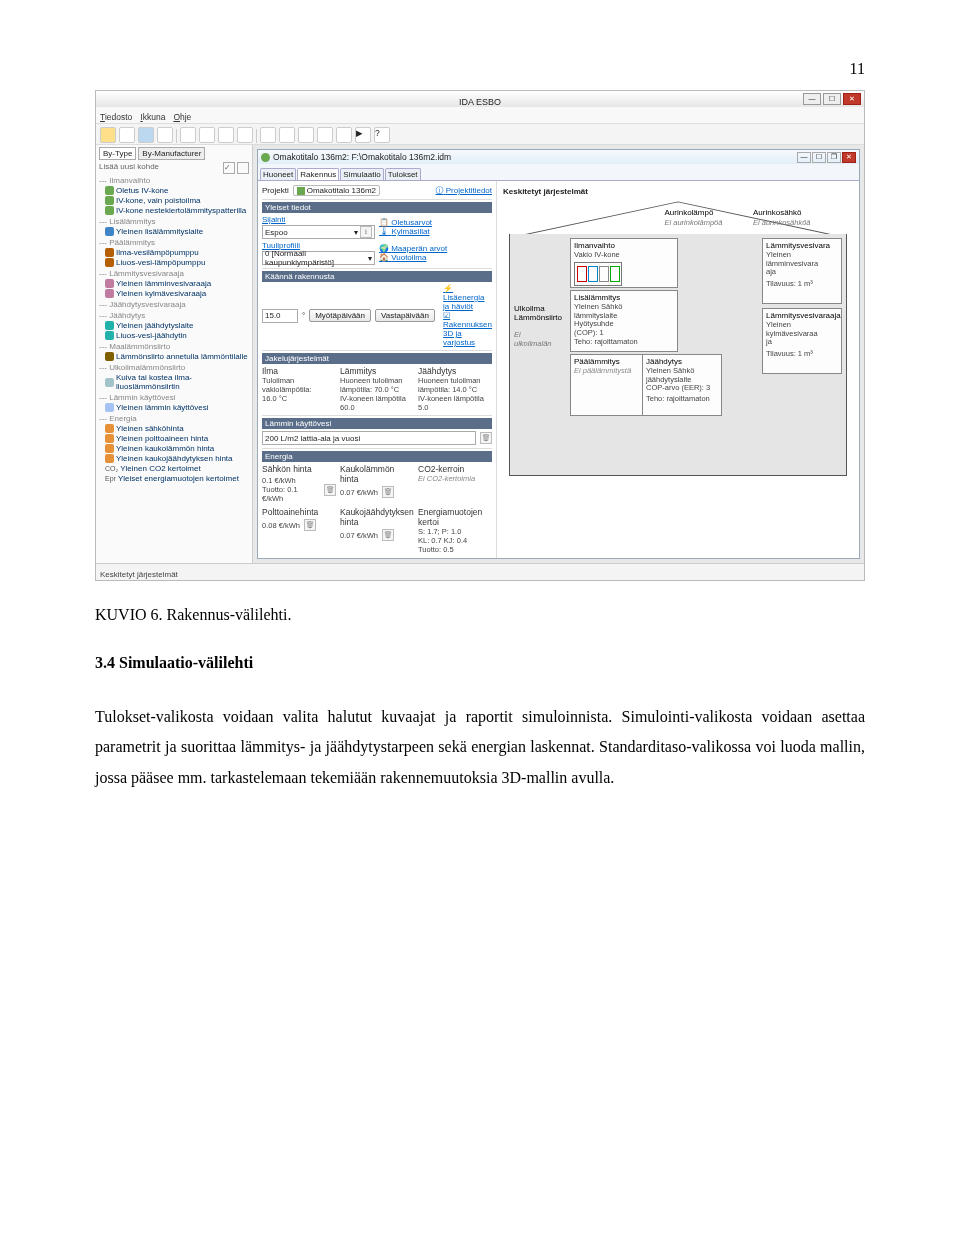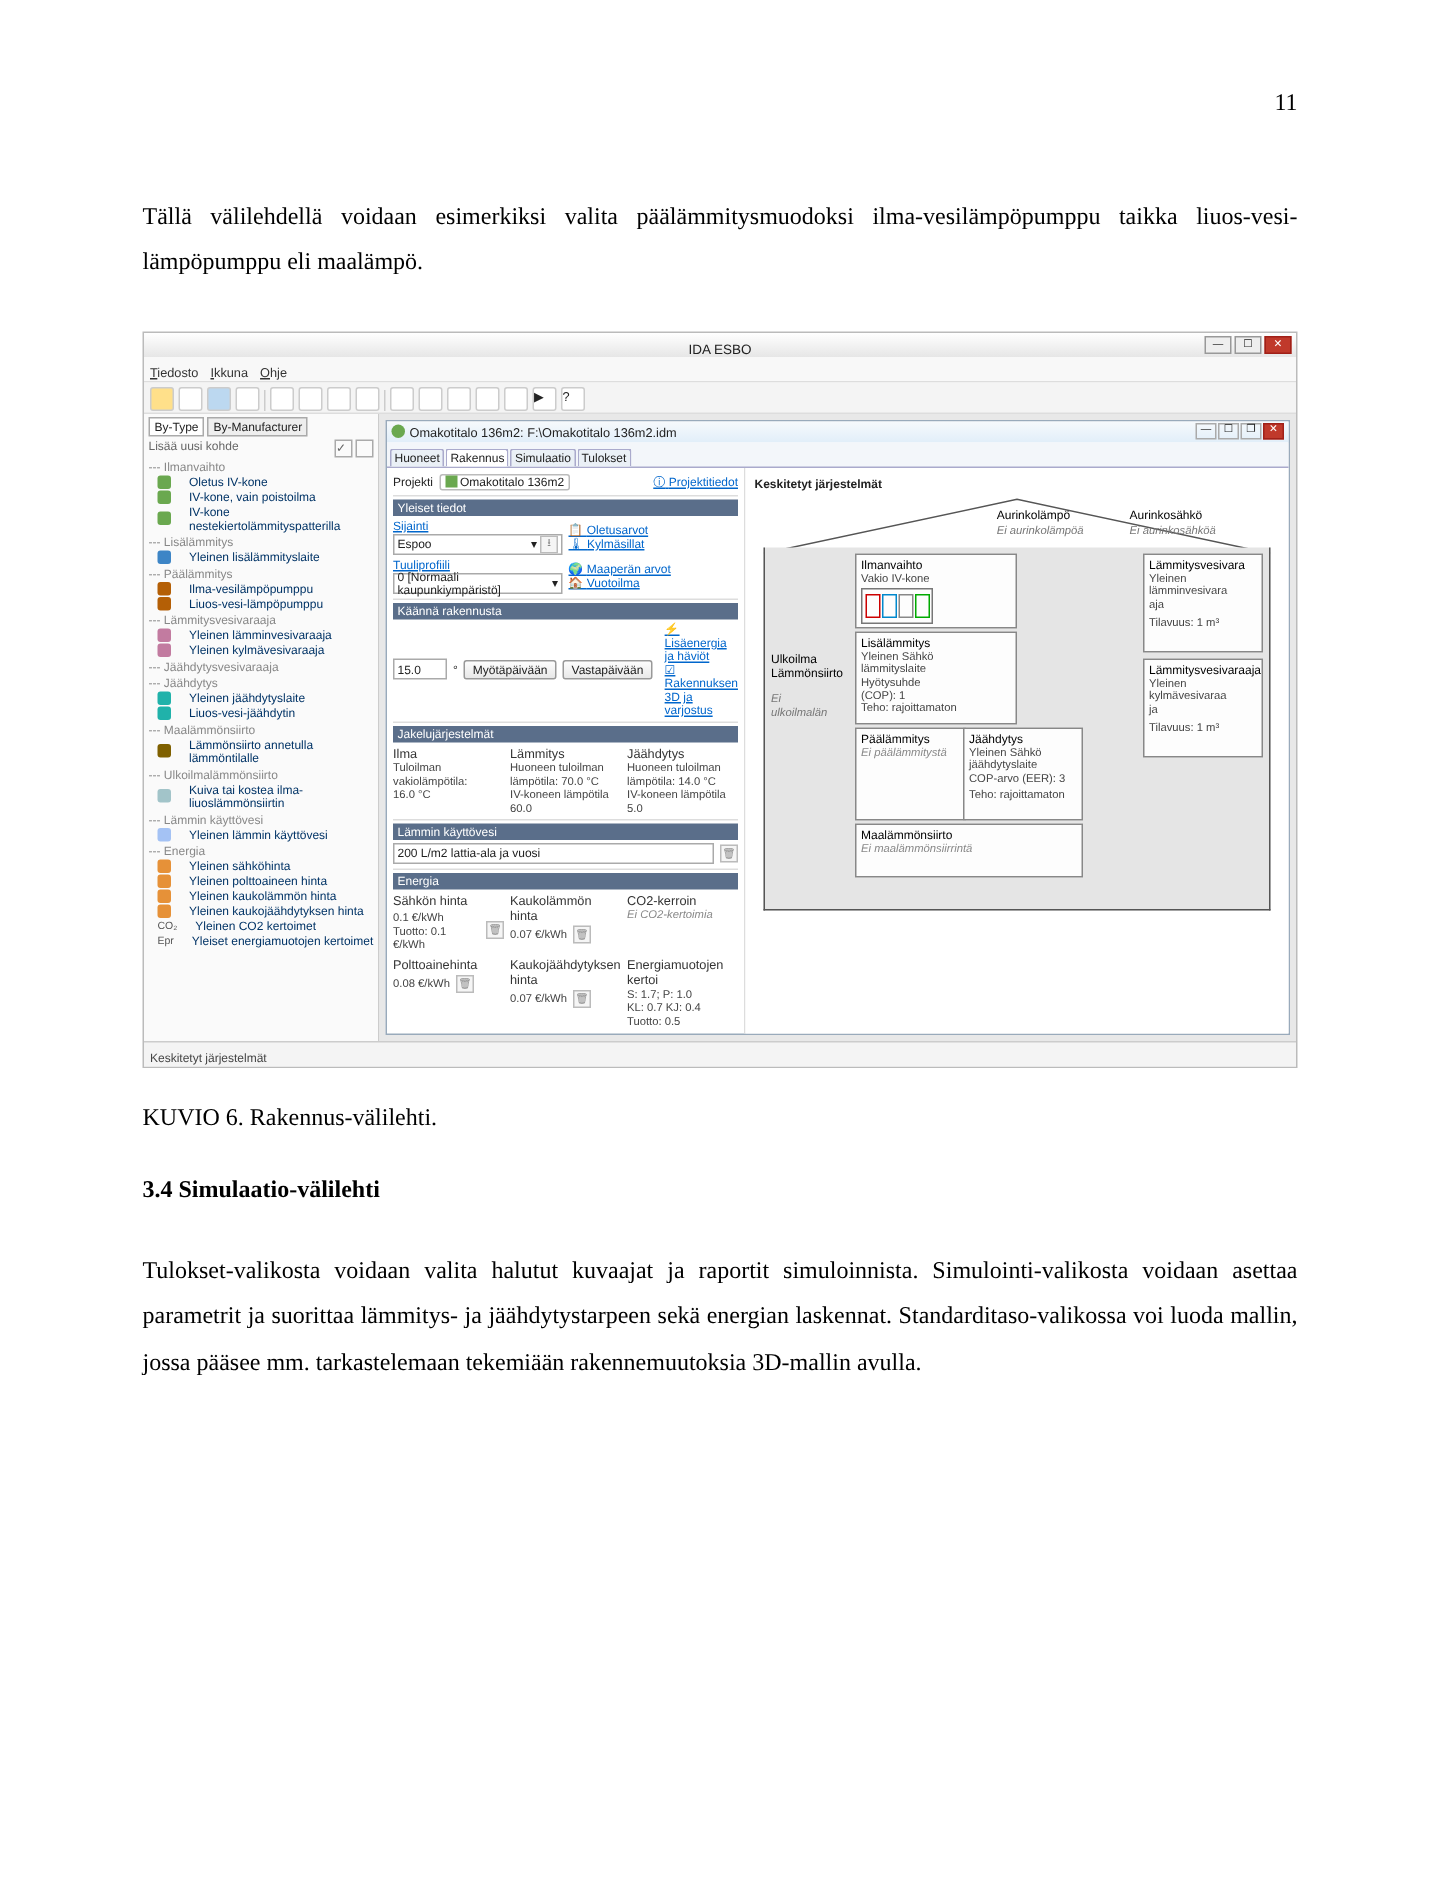--- a/index.html
+++ b/index.html
@@ -21,21 +21,21 @@
   .toolbar .tb{width:14px;height:14px;border:1px solid #ccc;background:#fff;border-radius:2px}
   .shot-body{display:flex;align-items:stretch}
   
   .sidebar{width:150px;border-right:1px solid #ccc;background:#fafafa;padding:2px 3px}
   .sidebar .tabrow{display:flex;gap:2px;margin-bottom:2px}
   .sidebar .tabrow div{border:1px solid #aaa;background:#eee;padding:1px 3px;font-size:8px}
   .sidebar .tabrow .act{background:#fff}
   .sidebar .hdr{color:#666;font-size:8px;display:flex;justify-content:space-between;margin:2px 0}
   .sidebar .hdr .box{width:10px;height:10px;border:1px solid #aaa}
   .sidebar .grp{color:#888;font-size:8px;margin-top:2px}
-  .sidebar .item{display:flex;align-items:center;gap:12px;margin:1px 0 1px 6px;font-size:8px;color:#036}
+  .sidebar .item{display:flex;align-items:center;gap:2px;margin:1px 0 1px 6px;font-size:8px;color:#036}
   .sidebar .item .ic{width:9px;height:9px;flex-shrink:0;border-radius:2px}
   .bottombar{background:#f4f4f4;border-top:1px solid #ccc;height:14px;padding:1px 4px;font-size:8px;color:#444}
   
   .rpane{flex:1;background:#e8e8e8;padding:4px}
   .child{border:1px solid #9ab;background:#fff}
   .child-title{background:linear-gradient(#f6f9fc,#e1eef9);height:14px;display:flex;align-items:center;justify-content:space-between;padding:0 3px;font-size:8.5px}
   .child-title .wb{display:flex;gap:1px}
   .child-title .wb div{width:12px;height:9px;border:1px solid #aaa;font-size:7px;text-align:center;line-height:8px}
   .child-title .wb .cl{background:#c0392b;color:#fff;border-color:#a02018}
   .tabs{background:#f3f6fa;height:16px;display:flex;align-items:end;padding:0 2px;border-bottom:1px solid #aac}
@@ -74,21 +74,20 @@
   .leftlbl{position:absolute;font-size:8px;color:#000}
   .leftsub{position:absolute;font-size:7.5px;font-style:italic;color:#777}
   .hvac{width:46px;height:22px;border:1px solid #777;display:flex;align-items:center;justify-content:center;gap:1px;margin-top:2px}
   .hvac div{width:8px;height:14px;border:1px solid #999}
 </style>
 </head>
 <body>
 
 <div class="page">
   <div class="page-num">11</div>
-  <p class="para">Tällä välilehdellä voidaan esimerkiksi valita päälämmitysmuodoksi ilma-vesilämpöpumppu taikka liuos-vesi-lämpöpumppu eli maalämpö.</p>
 
   <div class="shot">
     <div class="row titlebar">
       <span>IDA ESBO</span>
       <div class="winbtns">
         <div>—</div>
         <div>☐</div>
         <div class="close">✕</div>
       </div>
     </div>
@@ -436,24 +435,20 @@
                     <div class="sub" style="margin-top:2px">Teho: rajoittamaton</div>
                   </div>
                   <div class="cell" style="top:74px;right:4px;width:72px;height:60px">
                     <div class="ct">Lämmitysvesivaraaja</div>
                     <div class="sub" style="white-space:pre-line">Yleinen
 kylmävesivaraa
 ja</div>
                     <div class="sub" style="margin-top:3px">Tilavuus: 1 m³</div>
                   </div>
 
-                  <div class="cell" style="top:184px;left:60px;width:144px;height:30px">
-                    <div class="ct">Maalämmönsiirto</div>
-                    <div class="sub" style="font-style:italic;color:#888">Ei maalämmönsiirrintä</div>
-                  </div>
 
                   <div class="leftlbl" style="top:70px;left:4px;width:50px;white-space:pre-line">Ulkoilma
 Lämmönsiirto</div>
                   <div class="leftsub" style="top:96px;left:4px;width:50px;white-space:pre-line">Ei
 ulkoilmalän</div>
                 </div>
               </div>
             </div>
 
           </div>

